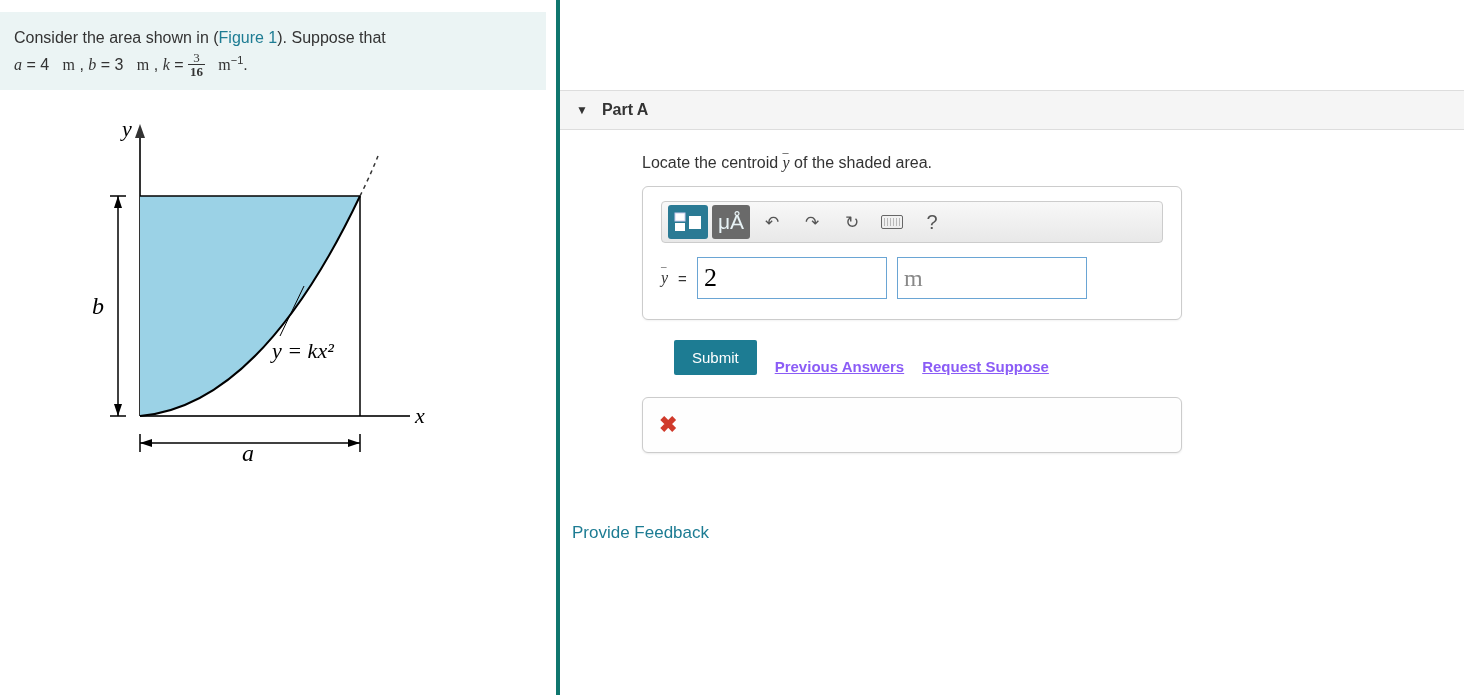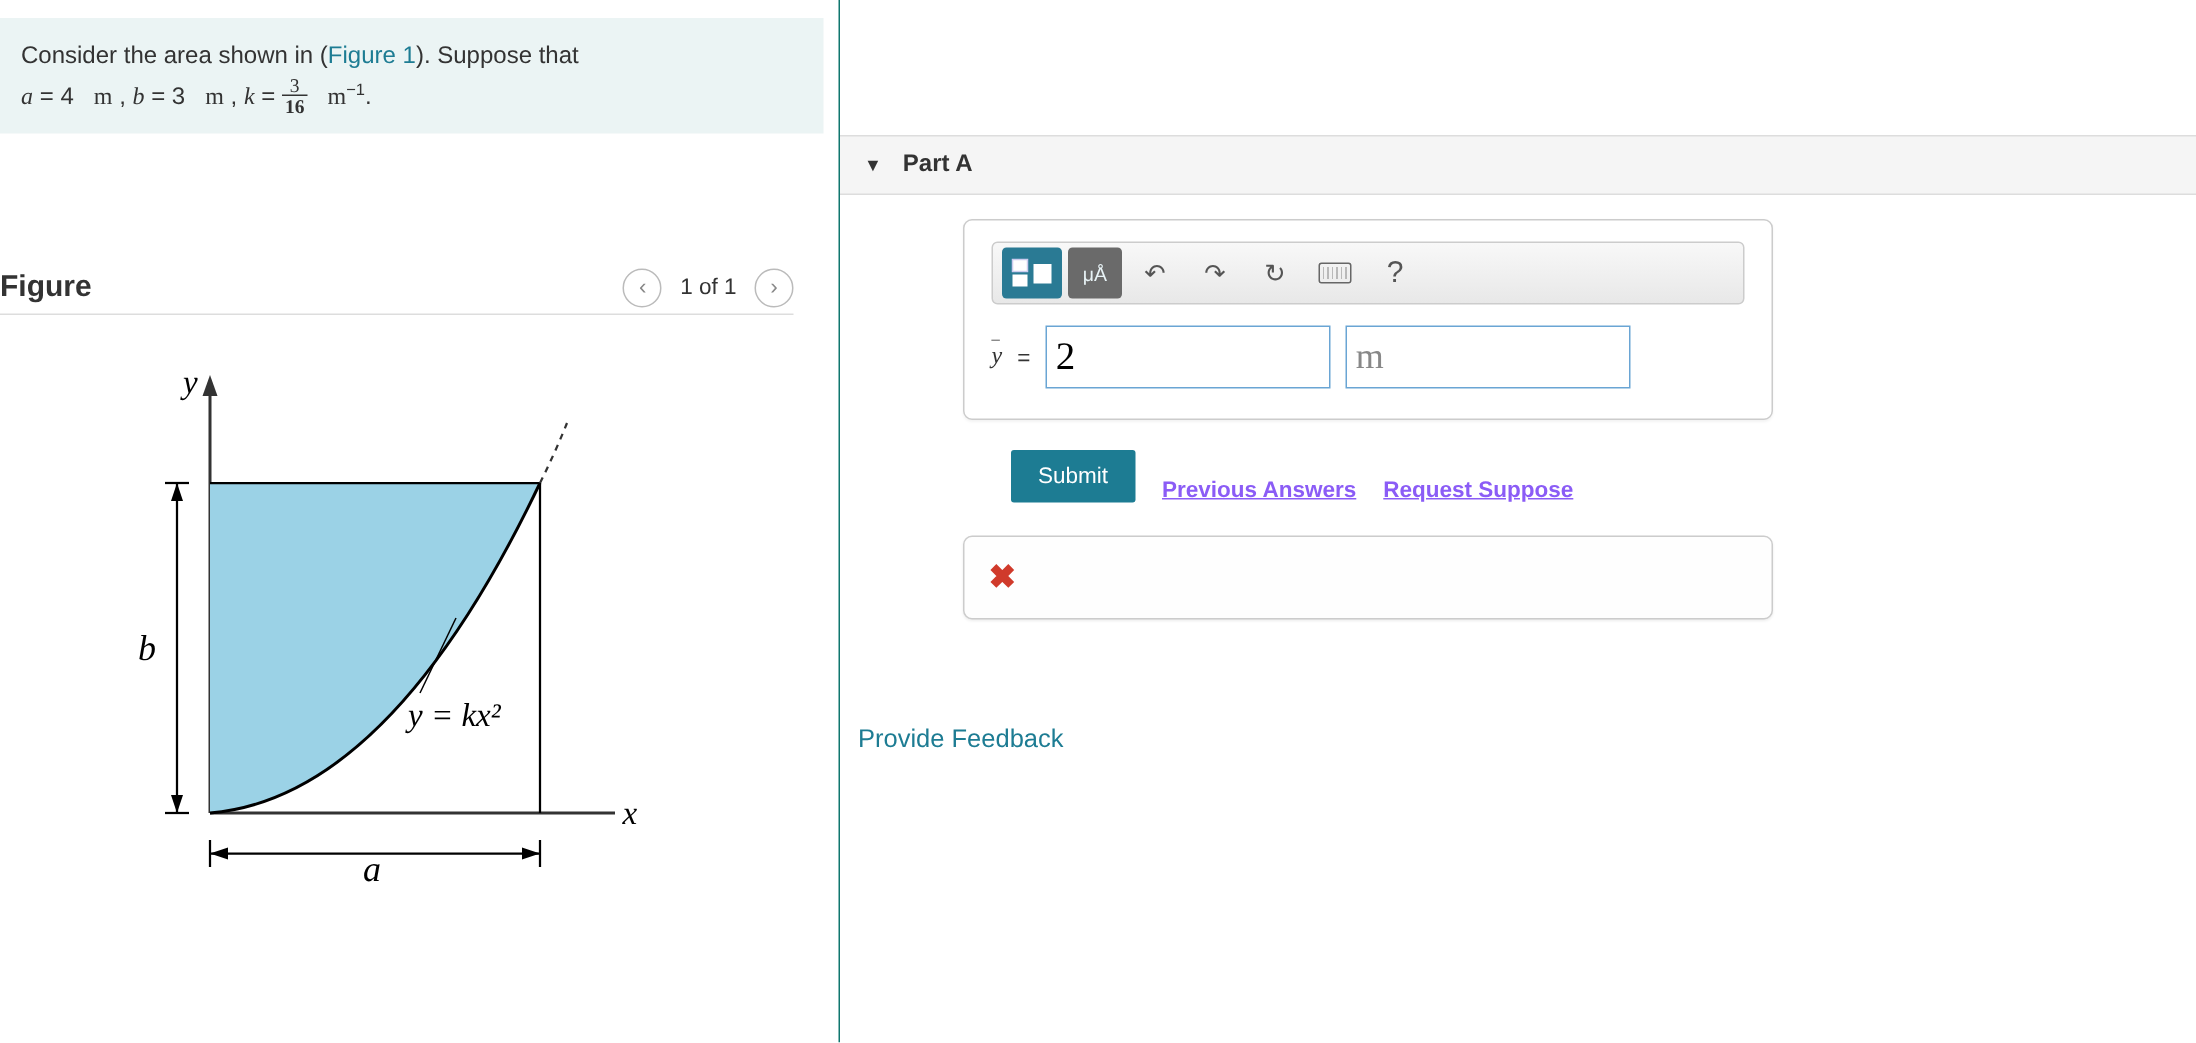--- a/index.html
+++ b/index.html
@@ -11,21 +11,21 @@
     background: #fff;
     width: 1464px;
   }
   .container {
     display: flex;
     height: 695px;
   }
   .left-panel {
     width: 560px;
     padding: 0;
-    border-right: 1px solid #0f766e;
+    border-right: 4px solid #0f766e;
     position: relative;
   }
   .right-panel {
     flex: 1;
     padding: 0;
     position: relative;
   }
   .problem-box {
     background: #ebf4f4;
     margin: 12px 10px 0 0px;
@@ -89,21 +89,21 @@
   }
   .tool-btn {
     height:34px; min-width:36px; padding:0 6px;
     display:inline-flex; align-items:center; justify-content:center;
     border-radius:3px; cursor:pointer; color:#555; font-size:17px;
   }
   .tool-btn.sel {
     background:#2a7a94; color:#fff;
   }
   .tool-btn.units {
-    background:#6a6a6a; color:#e8f3f6; font-size:13px;
+    background:#6a6a6a; color:#e8f3f6; font-size:21px;
   }
   .answer-row { display:flex; align-items:center; gap:10px; }
   .ybar2 { font-family:"Times New Roman", serif; font-style: italic; font-size:16px; position:relative; }
   .ybar2::before { content:"\2013"; position:absolute; top:-9px; left:0; font-size:11px;}
   .ans-input {
     border:1px solid #6aa5d4; height:42px; width:190px;
     font-size:26px; font-family:"Times New Roman", serif; padding:2px 6px;
   }
   .unit-input {
     border:1px solid #6aa5d4; height:42px; width:190px;
@@ -161,28 +161,20 @@
       <span class="math">k</span>
       <span> = </span>
       <span class="frac">
         <span class="n">3</span>
         <span class="d">16</span>
       </span>
       <span>&nbsp;</span>
       <span style="font-family:'Times New Roman',serif;">m</span><span class="sup">−1</span><span>.</span>
     </div>
 
-    <div class="figure-header">
-      <h2>Figure</h2>
-      <div class="fig-nav">
-        <span class="nav-btn">‹</span>
-        <span>1 of 1</span>
-        <span class="nav-btn">›</span>
-      </div>
-    </div>
 
     <div class="figure-area">
       <svg width="360" height="370" viewBox="0 0 360 370">
 
         <line x1="60" y1="40" x2="60" y2="320" stroke="#333" stroke-width="2"></line>
         <polygon points="60,28 55,42 65,42" fill="#333"></polygon>
         <line x1="60" y1="320" x2="330" y2="320" stroke="#333" stroke-width="2"></line>
         <text x="42" y="40" font-family="Times New Roman" font-style="italic" font-size="22">y</text>
         <text x="335" y="327" font-family="Times New Roman" font-style="italic" font-size="22">x</text>
 
@@ -212,20 +204,23 @@
     </div>
   </div>
 
   <div class="right-panel">
     <div class="part-bar">
       <span class="caret">▼</span>
       <span>Part A</span>
     </div>
 
     <div class="part-content">
+      <div class="instruction">
+        <span>Locate the centroid </span><span class="ybar">y</span><span> of the shaded area.</span>
+      </div>
 
       <div class="answer-box">
         <div class="toolbar">
           <div class="tool-btn sel">
             <svg width="28" height="20" viewBox="0 0 28 20">
               <rect x="1" y="1" width="10" height="8" fill="#fff" stroke="#cce" stroke-width="1"></rect>
               <rect x="1" y="11" width="10" height="8" fill="#fff"></rect>
               <rect x="15" y="4" width="12" height="13" fill="#fff"></rect>
             </svg>
           </div>

